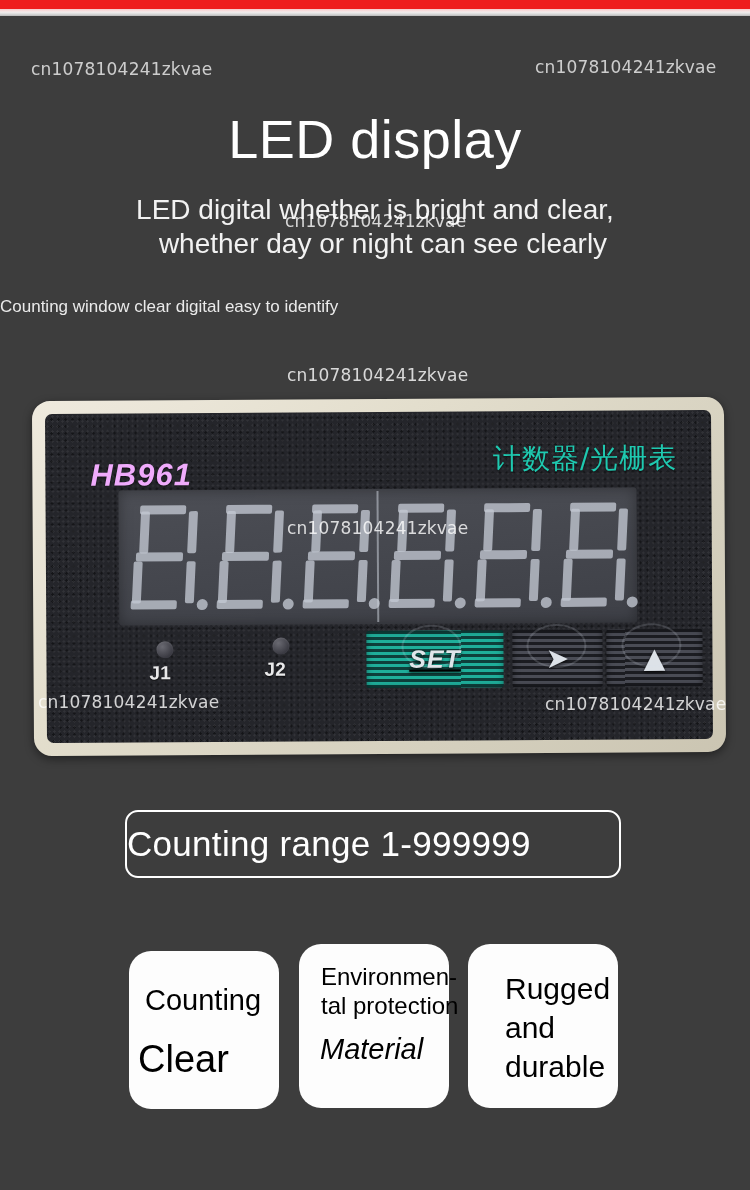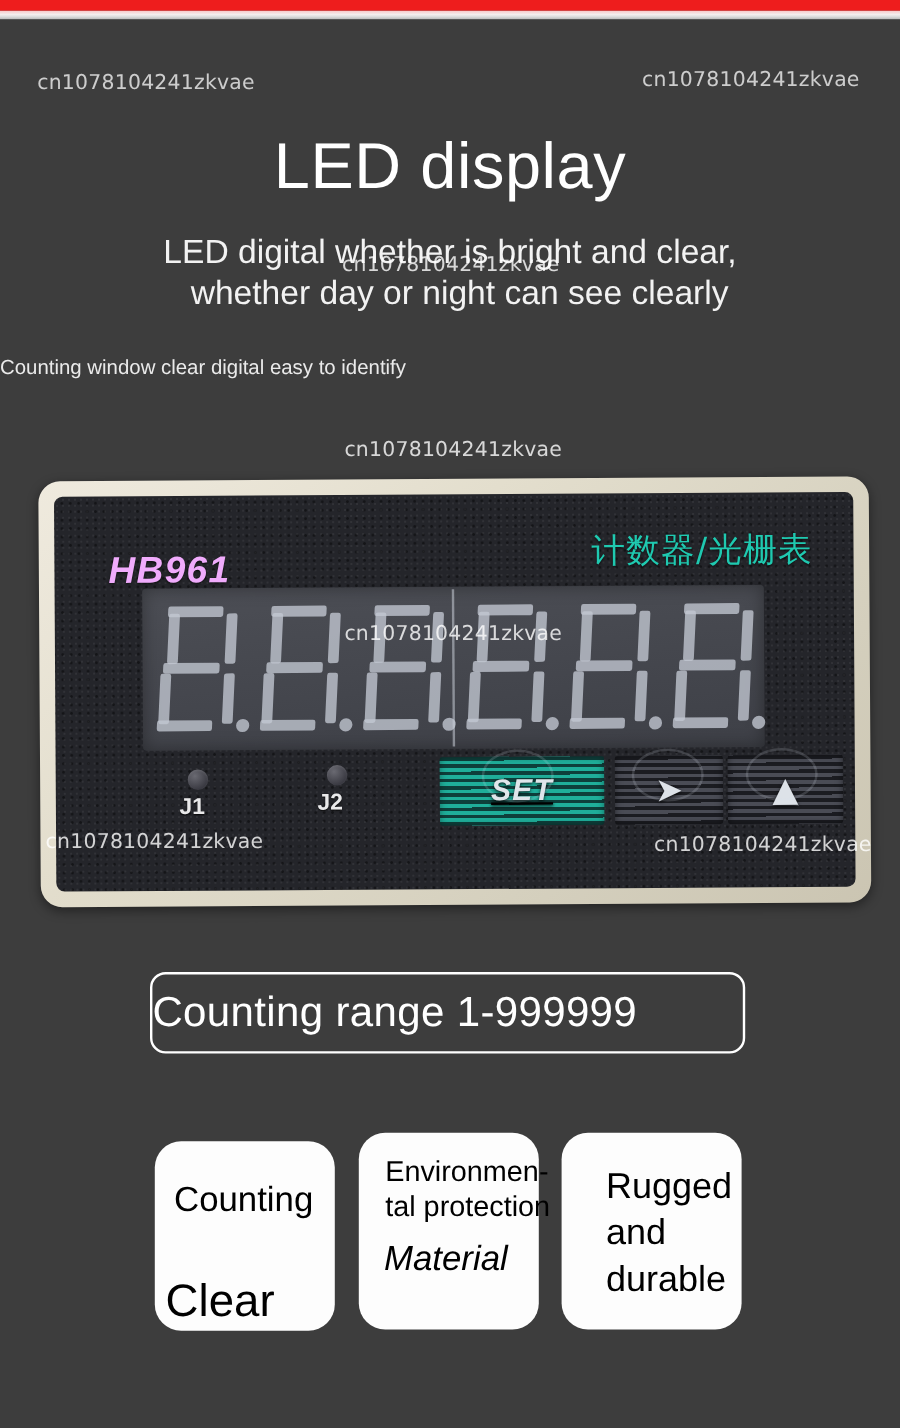--- a/index.html
+++ b/index.html
@@ -322,21 +322,21 @@
   <div class="wm" style="left:545px;top:681px;">cn1078104241zkvae</div>
 
   <div class="range-box">
     <span>Counting range 1-999999</span>
   </div>
 
   <div class="cards">
 
     <div class="card card-1"></div>
     <div class="ct c1-a" style="position:absolute;left:145px;top:40px;">Counting</div>
-    <div class="ct c1-b" style="position:absolute;left:138px;top:94px;margin-top:26px;">Clear</div>
+    <div class="ct c1-b" style="position:absolute;left:138px;top:94px;">Clear</div>
 
     <div class="card card-2"></div>
     <div class="ct c2-a" style="position:absolute;left:309px;top:18px;margin-left:12px;">Environmen-<br>tal protection</div>
     <div class="ct c2-b" style="position:absolute;left:320px;top:89px;font-style:italic;">Material</div>
 
     <div class="card card-3"></div>
     <div class="ct c3-a" style="position:absolute;left:483px;top:25px;margin-left:22px;">Rugged<br>and<br>durable</div>
 
   </div>
 

